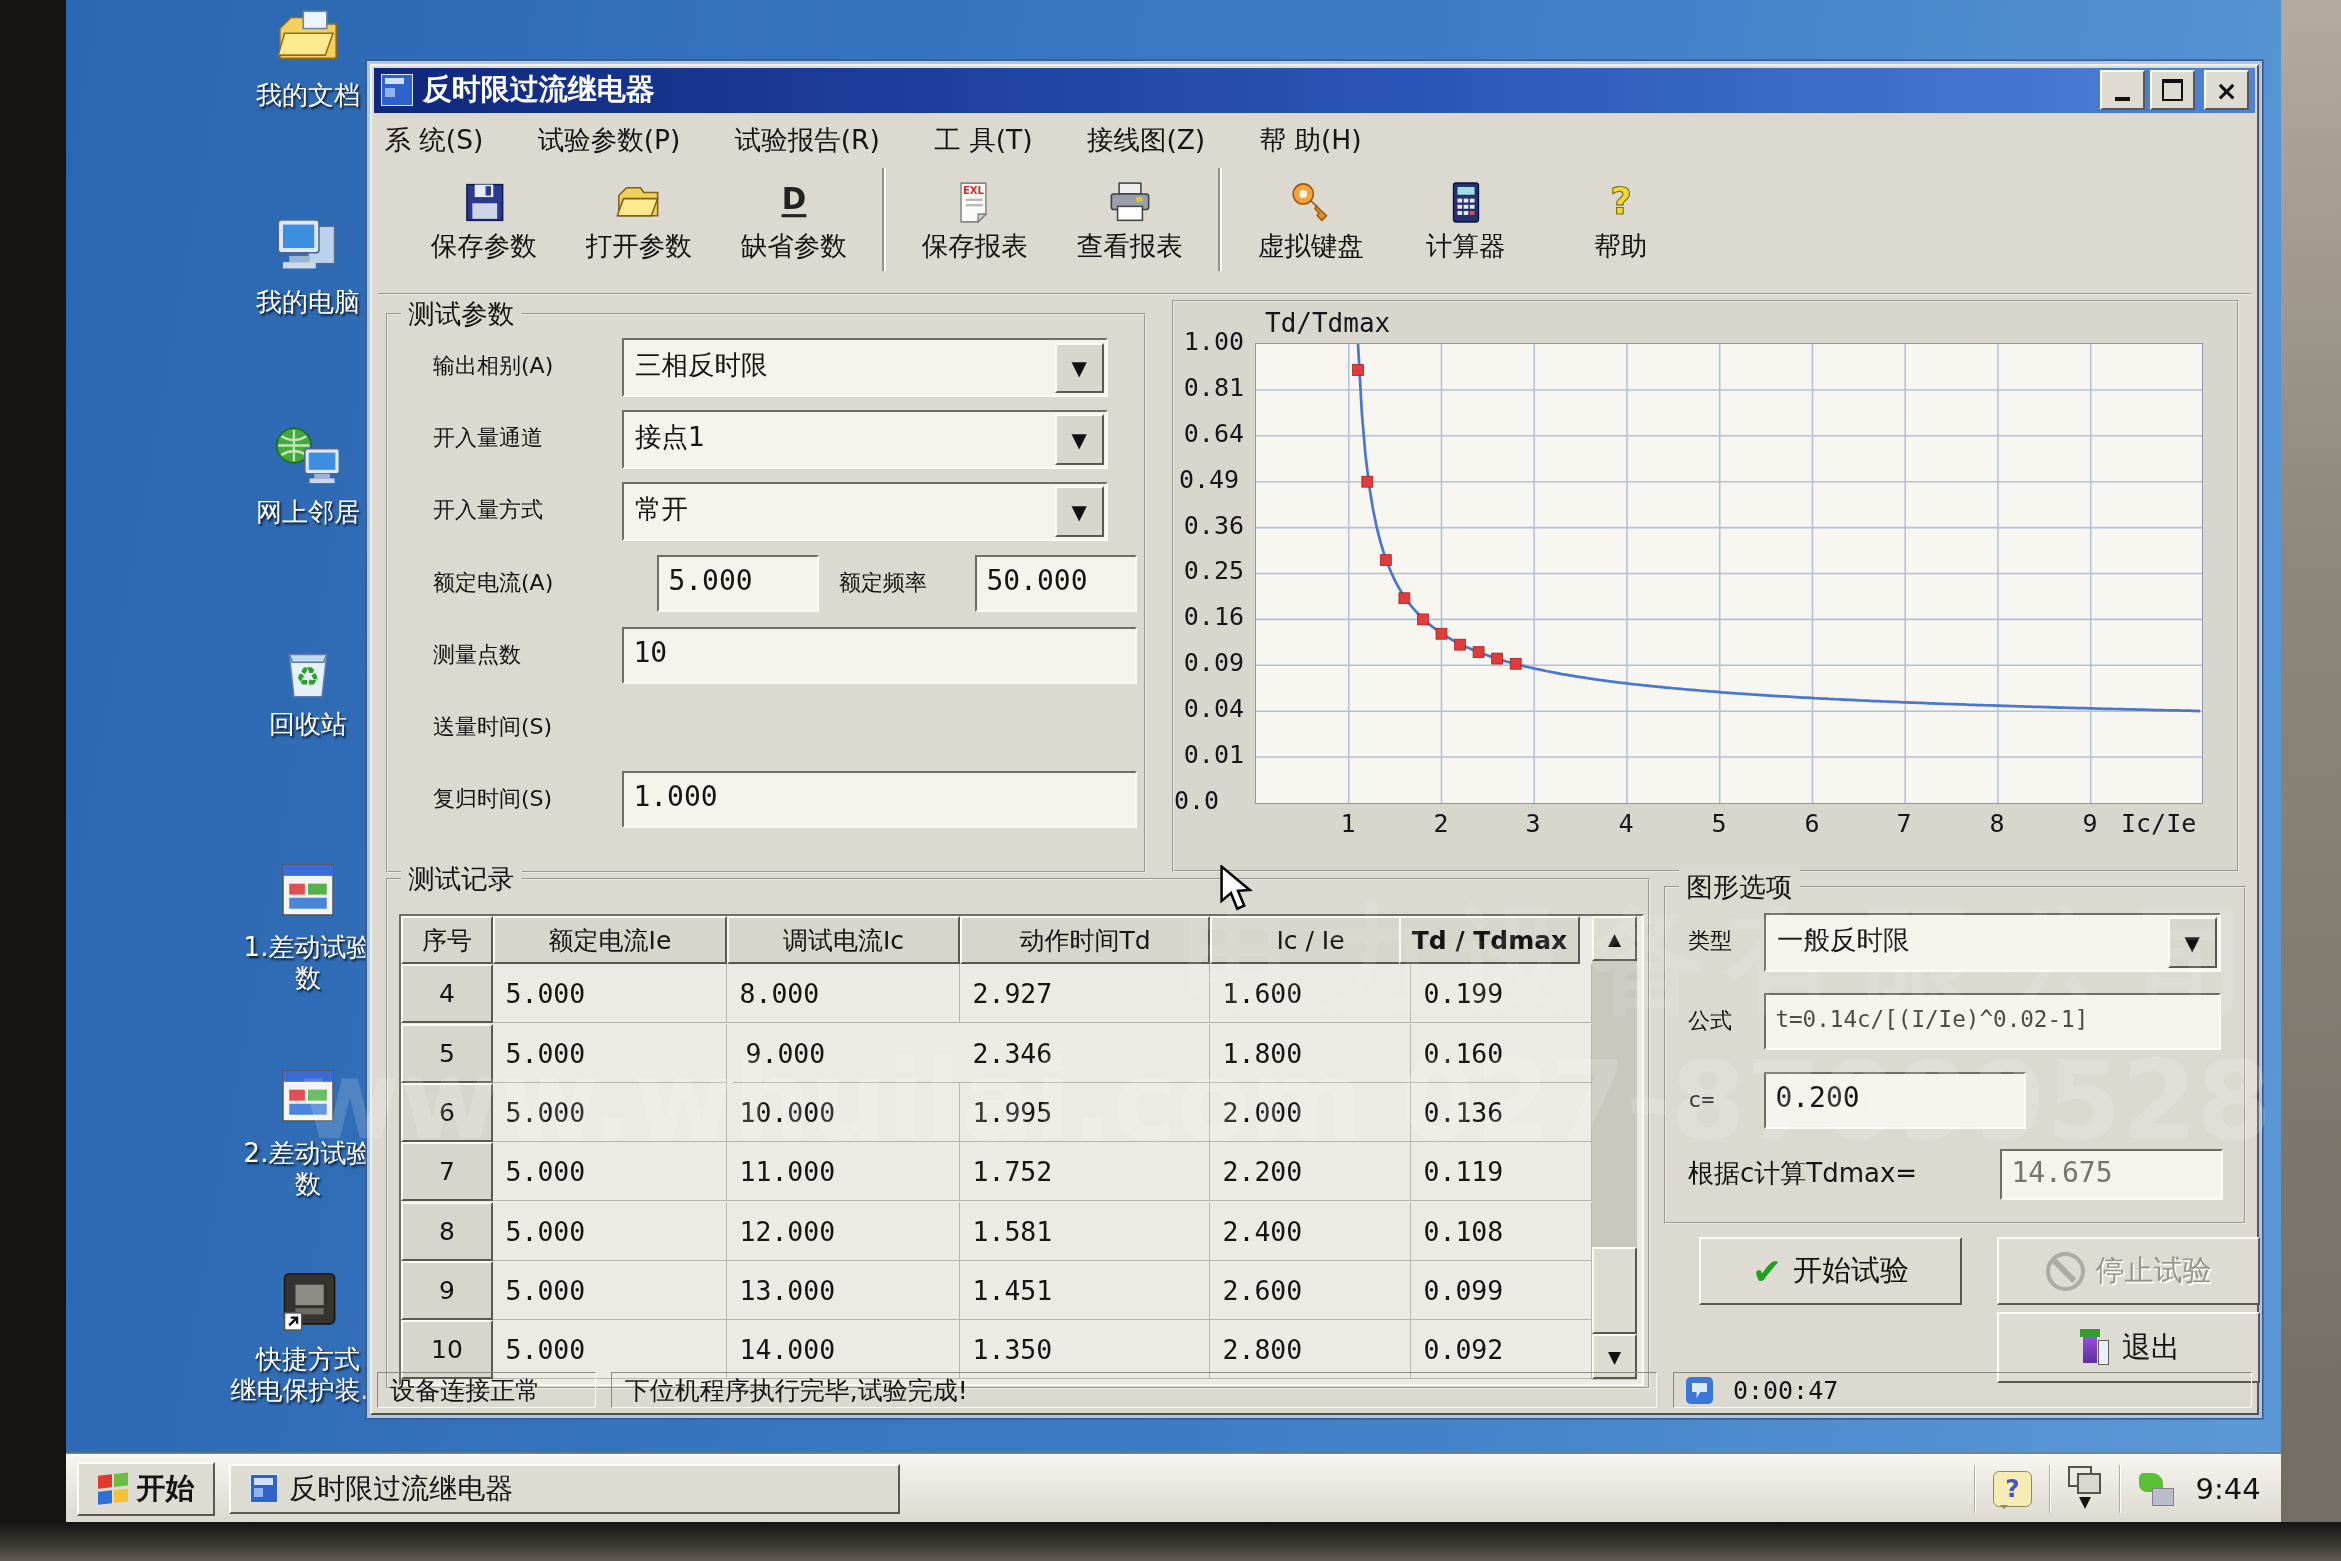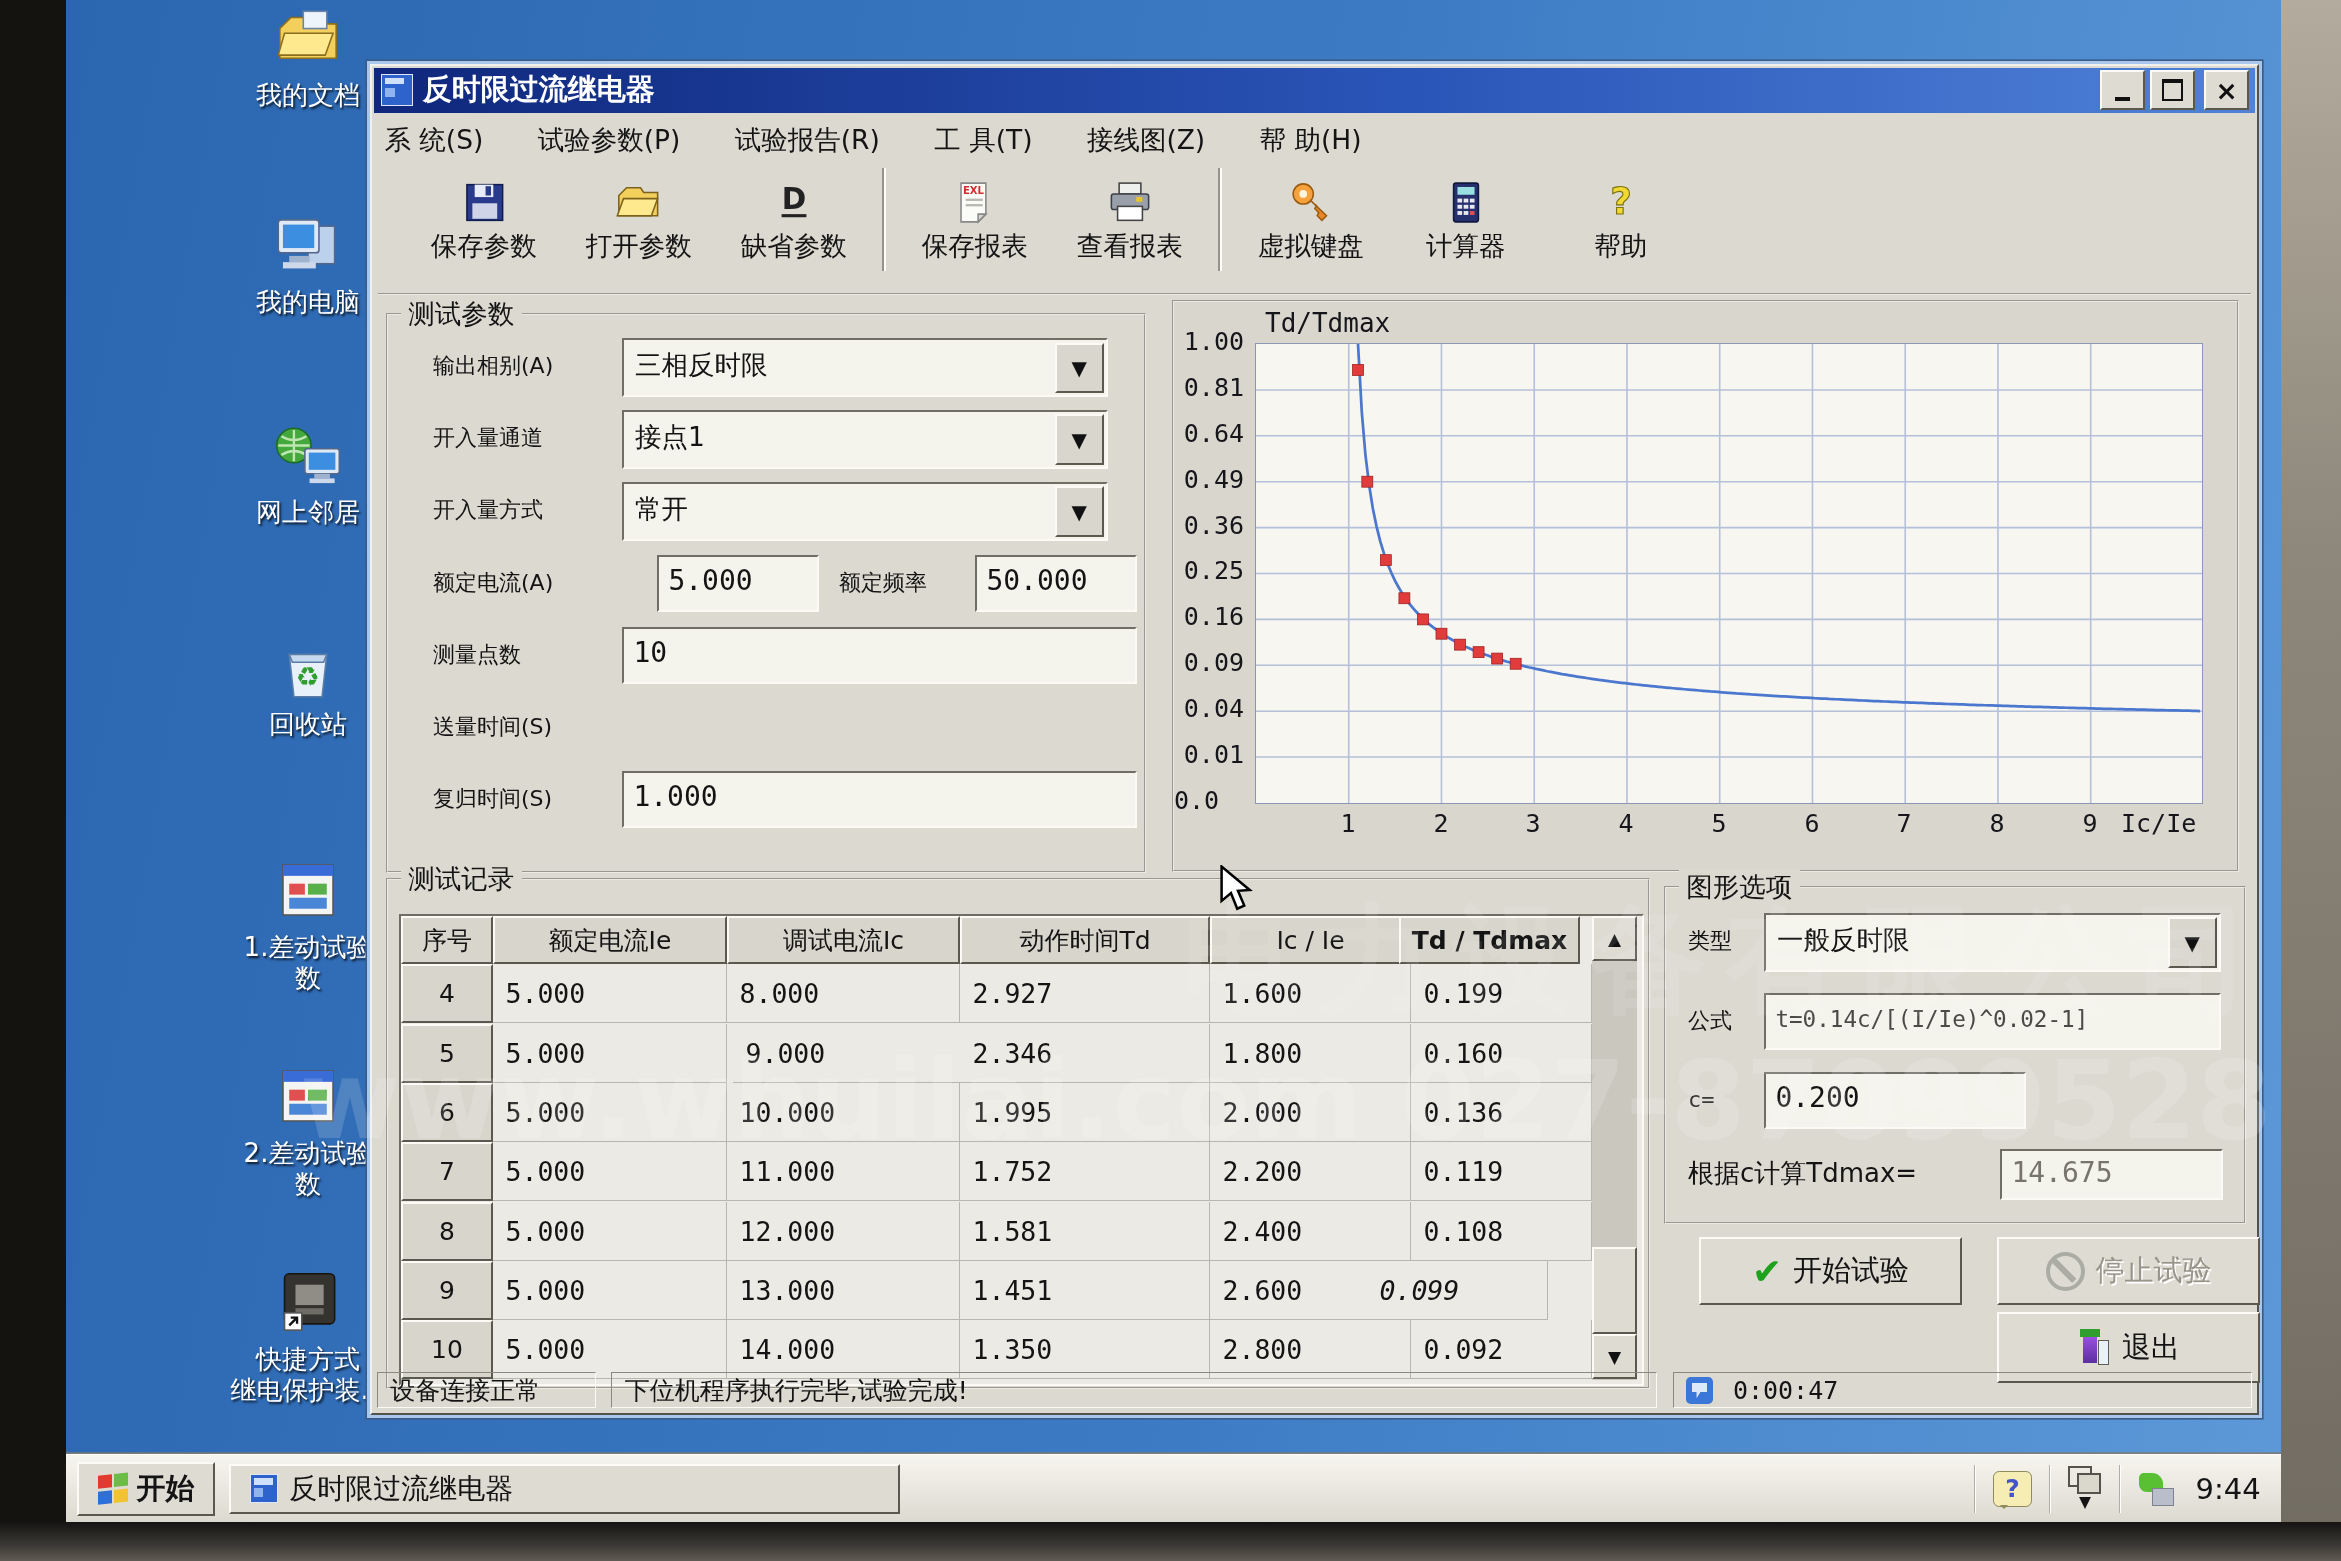--- a/index.html
+++ b/index.html
@@ -410,21 +410,21 @@
                   <rect x="230.64705882352945" y="364.15631436447126" width="14" height="14" fill="#e23b3b" stroke="#a02020"></rect>
                   <rect x="254.41176470588238" y="378.1613054666344" width="14" height="14" fill="#e23b3b" stroke="#a02020"></rect>
                   <rect x="278.1764705882353" y="387.76348171217734" width="14" height="14" fill="#e23b3b" stroke="#a02020"></rect>
                   <rect x="301.9411764705883" y="395.9901191827853" width="14" height="14" fill="#e23b3b" stroke="#a02020"></rect>
                   <rect x="325.7058823529412" y="402.6507695559075" width="14" height="14" fill="#e23b3b" stroke="#a02020"></rect>
                 </g>
               </svg></div>
             <span class="ctext" style="left: 0px; top: 25px; width: 70px; text-align: right;">1.00</span>
             <span class="ctext" style="left: 0px; top: 71px; width: 70px; text-align: right;">0.81</span>
             <span class="ctext" style="left: 0px; top: 117px; width: 70px; text-align: right;">0.64</span>
-            <span class="ctext" style="left: 0px; top: 163px; width: 70px; text-align: right;">0.49</span>
+            <span class="ctext" style="left: 0px; top: 163px; width: 70px; text-align: center;">0.49</span>
             <span class="ctext" style="left: 0px; top: 209px; width: 70px; text-align: right;">0.36</span>
             <span class="ctext" style="left: 0px; top: 254px; width: 70px; text-align: right;">0.25</span>
             <span class="ctext" style="left: 0px; top: 300px; width: 70px; text-align: right;">0.16</span>
             <span class="ctext" style="left: 0px; top: 346px; width: 70px; text-align: right;">0.09</span>
             <span class="ctext" style="left: 0px; top: 392px; width: 70px; text-align: right;">0.04</span>
             <span class="ctext" style="left: 0px; top: 438px; width: 70px; text-align: right;">0.01</span>
             <span class="ctext" style="left: 0px; top: 484px; width: 70px; text-align: left;">0.0</span>
             <span class="ctext" style="left: 157px; top: 507px; width: 34px; text-align: center;">1</span>
             <span class="ctext" style="left: 250px; top: 507px; width: 34px; text-align: center;">2</span>
             <span class="ctext" style="left: 342px; top: 507px; width: 34px; text-align: center;">3</span>
@@ -475,21 +475,21 @@
                 <div class="dcell" style="position: absolute; left: 92px; top: 286px; width: 234px; height: 59px;">5.000</div>
                 <div class="dcell" style="position: absolute; left: 326px; top: 286px; width: 233px; height: 59px;">12.000</div>
                 <div class="dcell" style="position: absolute; left: 559px; top: 286px; width: 250px; height: 59px;">1.581</div>
                 <div class="dcell" style="position: absolute; left: 809px; top: 286px; width: 201px; height: 59px;">2.400</div>
                 <div class="dcell" style="position: absolute; left: 1010px; top: 286px; width: 181px; height: 59px;">0.108</div>
                 <div class="scell" style="position: absolute; left: 0px; top: 345px; width: 92px; height: 59px;">9</div>
                 <div class="dcell" style="position: absolute; left: 92px; top: 345px; width: 234px; height: 59px;">5.000</div>
                 <div class="dcell" style="position: absolute; left: 326px; top: 345px; width: 233px; height: 59px;">13.000</div>
                 <div class="dcell" style="position: absolute; left: 559px; top: 345px; width: 250px; height: 59px;">1.451</div>
                 <div class="dcell" style="position: absolute; left: 809px; top: 345px; width: 201px; height: 59px;">2.600</div>
-                <div class="dcell" style="position: absolute; left: 966px; top: 345px; width: 181px; height: 59px; font-style: italic;">0.099</div>
+                <div class="dcell" style="position: absolute; left: 1010px; top: 345px; width: 181px; height: 59px;">0.099</div>
                 <div class="scell" style="position: absolute; left: 0px; top: 404px; width: 92px; height: 59px;">10</div>
                 <div class="dcell" style="position: absolute; left: 92px; top: 404px; width: 234px; height: 59px;">5.000</div>
                 <div class="dcell" style="position: absolute; left: 326px; top: 404px; width: 233px; height: 59px;">14.000</div>
                 <div class="dcell" style="position: absolute; left: 559px; top: 404px; width: 250px; height: 59px;">1.350</div>
                 <div class="dcell" style="position: absolute; left: 809px; top: 404px; width: 201px; height: 59px;">2.800</div>
                 <div class="dcell" style="position: absolute; left: 1010px; top: 404px; width: 181px; height: 59px;">0.092</div>
                 <div class="vscroll" style="left: 1191px; top: 0px; height: 464px; position: absolute;">
                   <div class="sb-btn raised" style="top:0">▲</div>
                   <div class="sb-thumb raised" style="top:331px"></div>
                   <div class="sb-btn raised" style="top:418px">▼</div>

